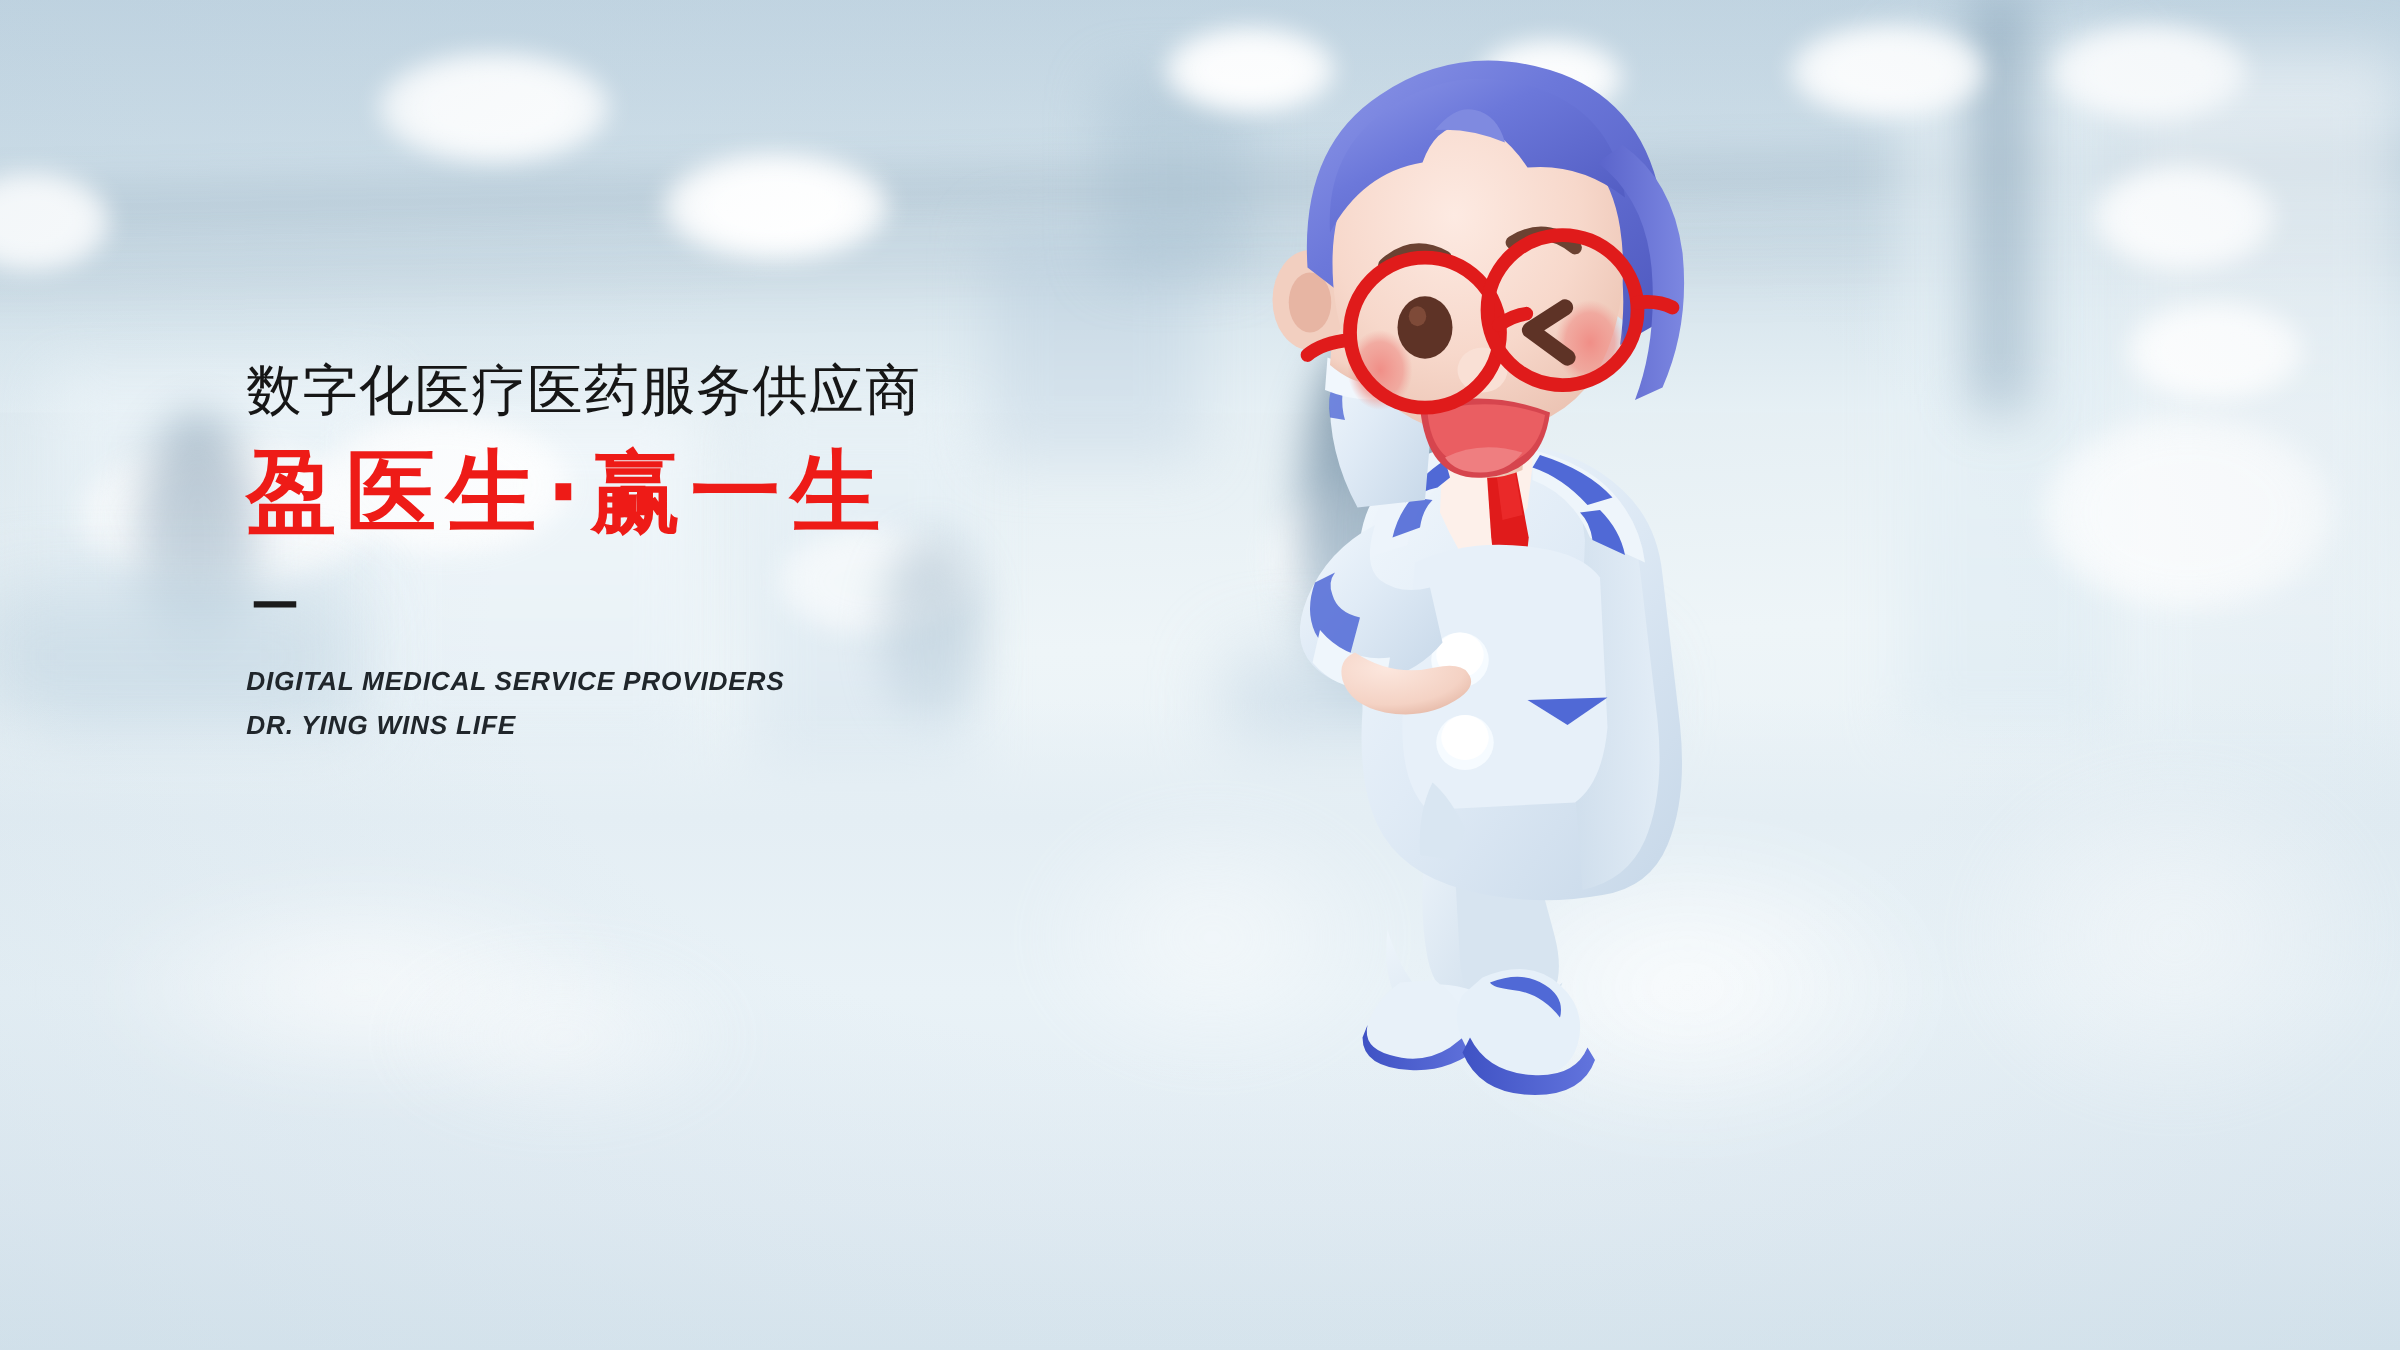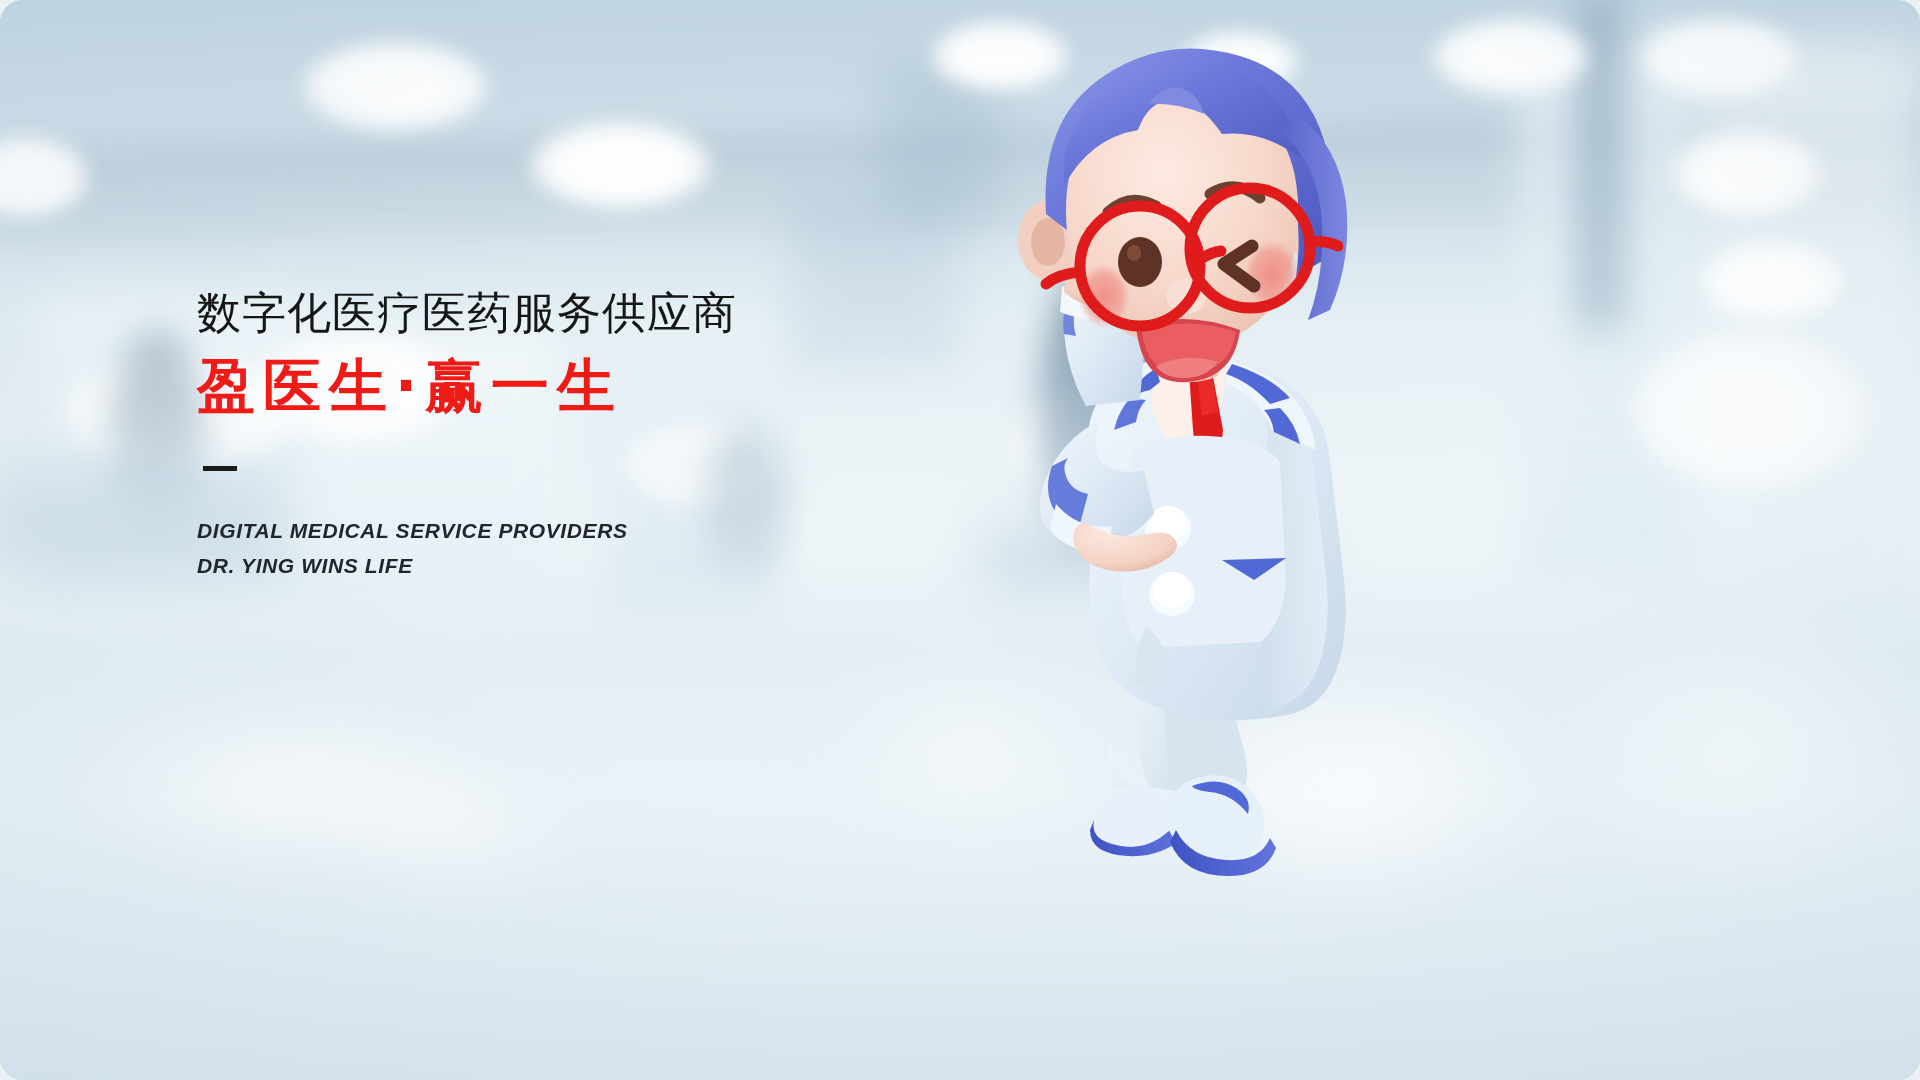--- a/index.html
+++ b/index.html
@@ -6,21 +6,20 @@
   * { margin:0; padding:0; box-sizing:border-box; }
   html, body {
     width:1920px; height:1080px; overflow:hidden;
     font-family:"Liberation Sans","DejaVu Sans",sans-serif;
     background:#e9f1f6;
   }
 
   #stage{
     position:relative; width:1920px; height:1080px; overflow:hidden;
     background:#bef264;
-    border-radius:23px;
   }
 
   
   .bg-layer{ position:absolute; inset:0; }
 
   .bg-base{
     background:
       linear-gradient(178deg,#c8d9e4 0%,#d4e2ea 14%,#e4eef3 30%,#eef5f8 48%,#e8f1f6 66%,#dde9f0 84%,#d6e4ec 100%);
   }
 
@@ -73,21 +72,21 @@
   .copy{ position:absolute; left:197px; top:288px; }
 
   .headline{
     font-size:44px; line-height:1.12; color:#161616;
     letter-spacing:1px; font-weight:400; white-space:nowrap;
     font-family:"DejaVu Sans","Liberation Sans",sans-serif;
   }
 
   .slogan{
     margin-top:18px;
-    font-size:58px; line-height:1.08; color:#ee1b17;
+    font-size:72px; line-height:1.08; color:#ee1b17;
     font-weight:700; letter-spacing:8px; white-space:nowrap;
     font-family:"DejaVu Sans","Liberation Sans",sans-serif;
   }
 
   .divider{
     width:34px; height:5px; background:#1b1b1b;
     margin-top:48px; margin-left:6px;
   }
 
   .eng{

